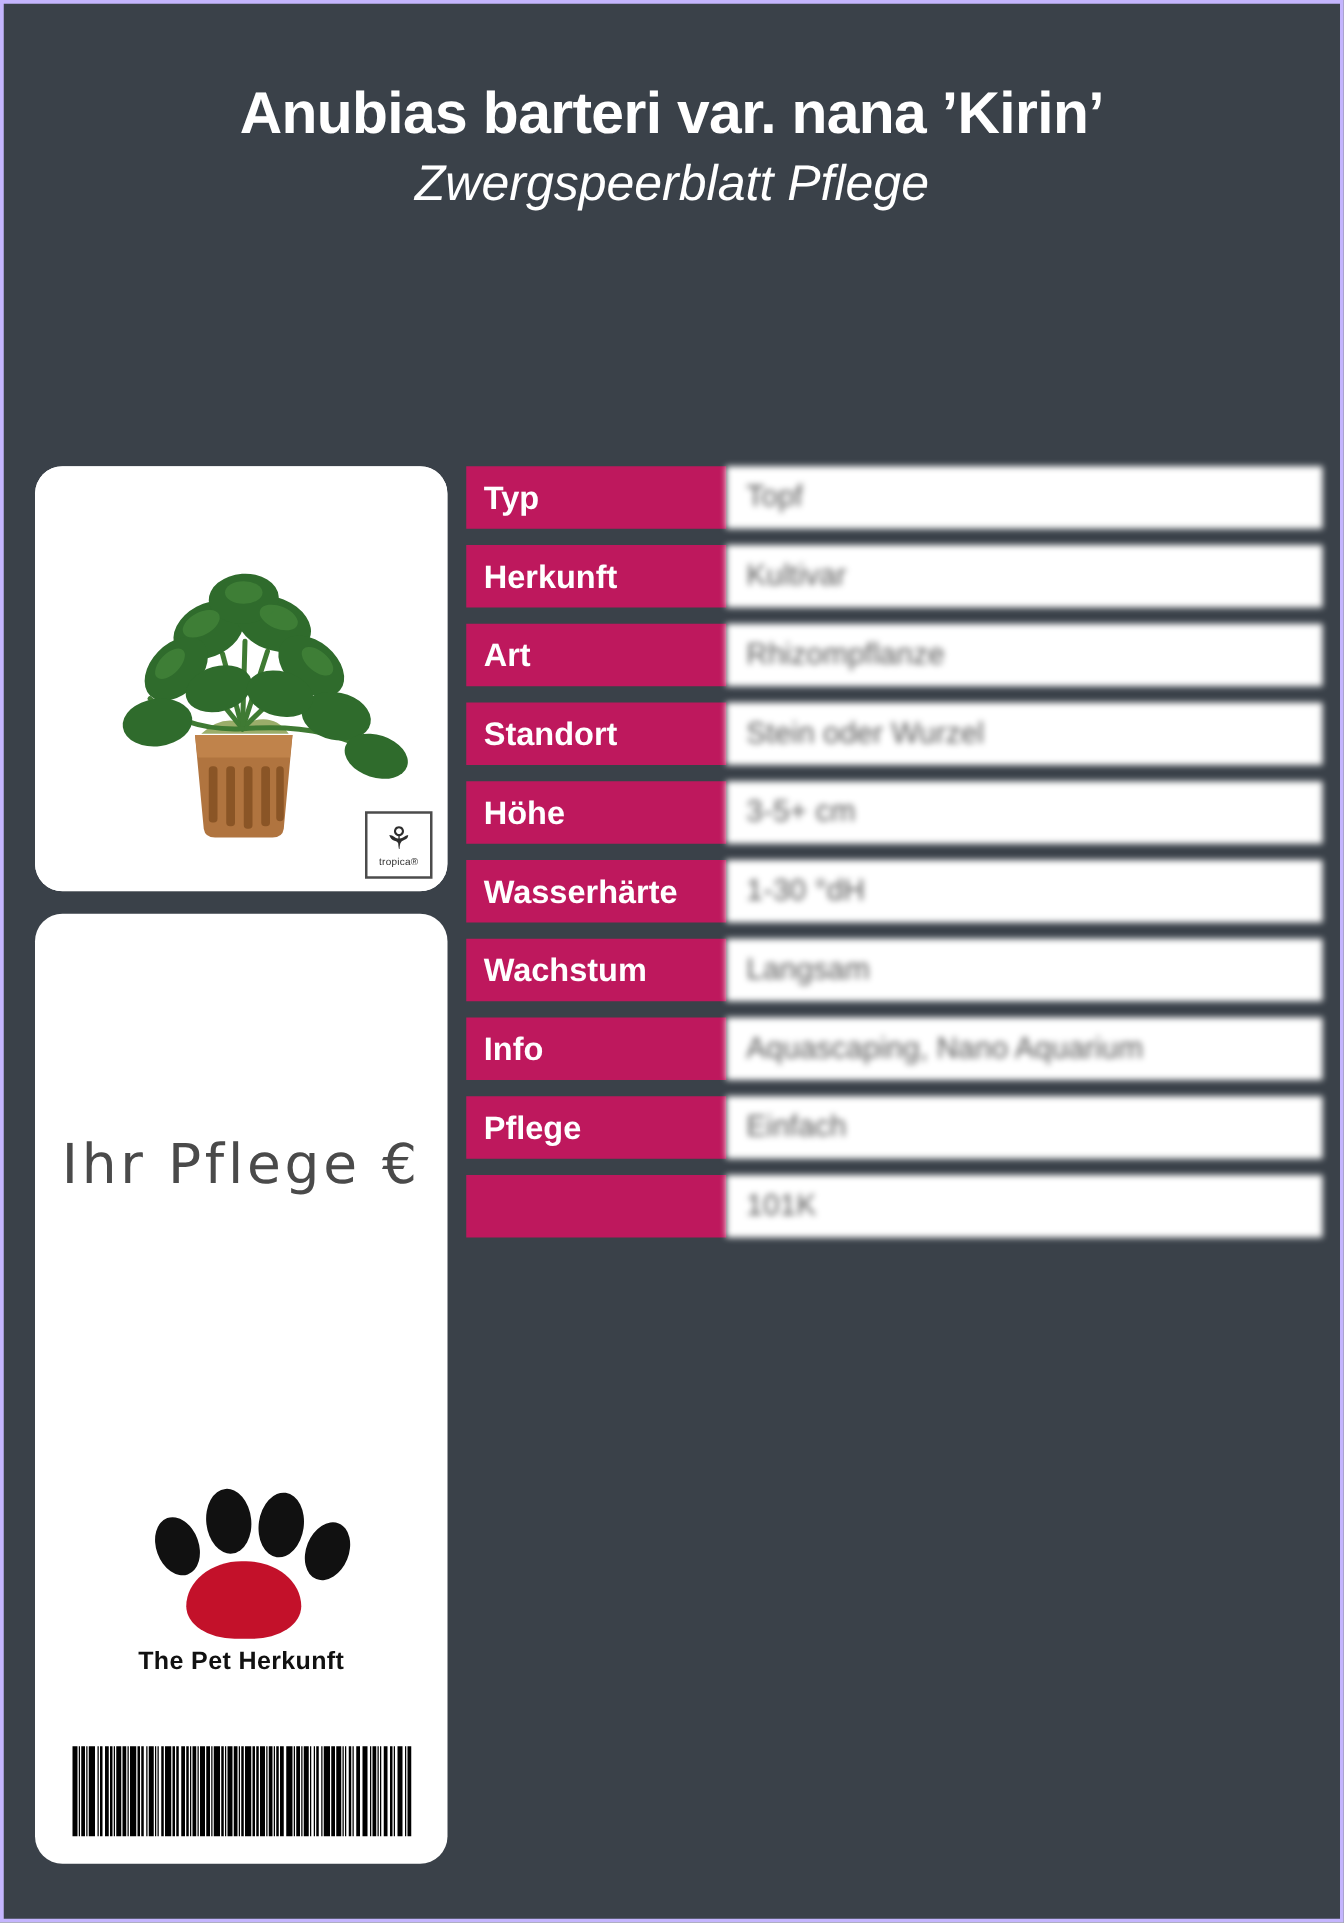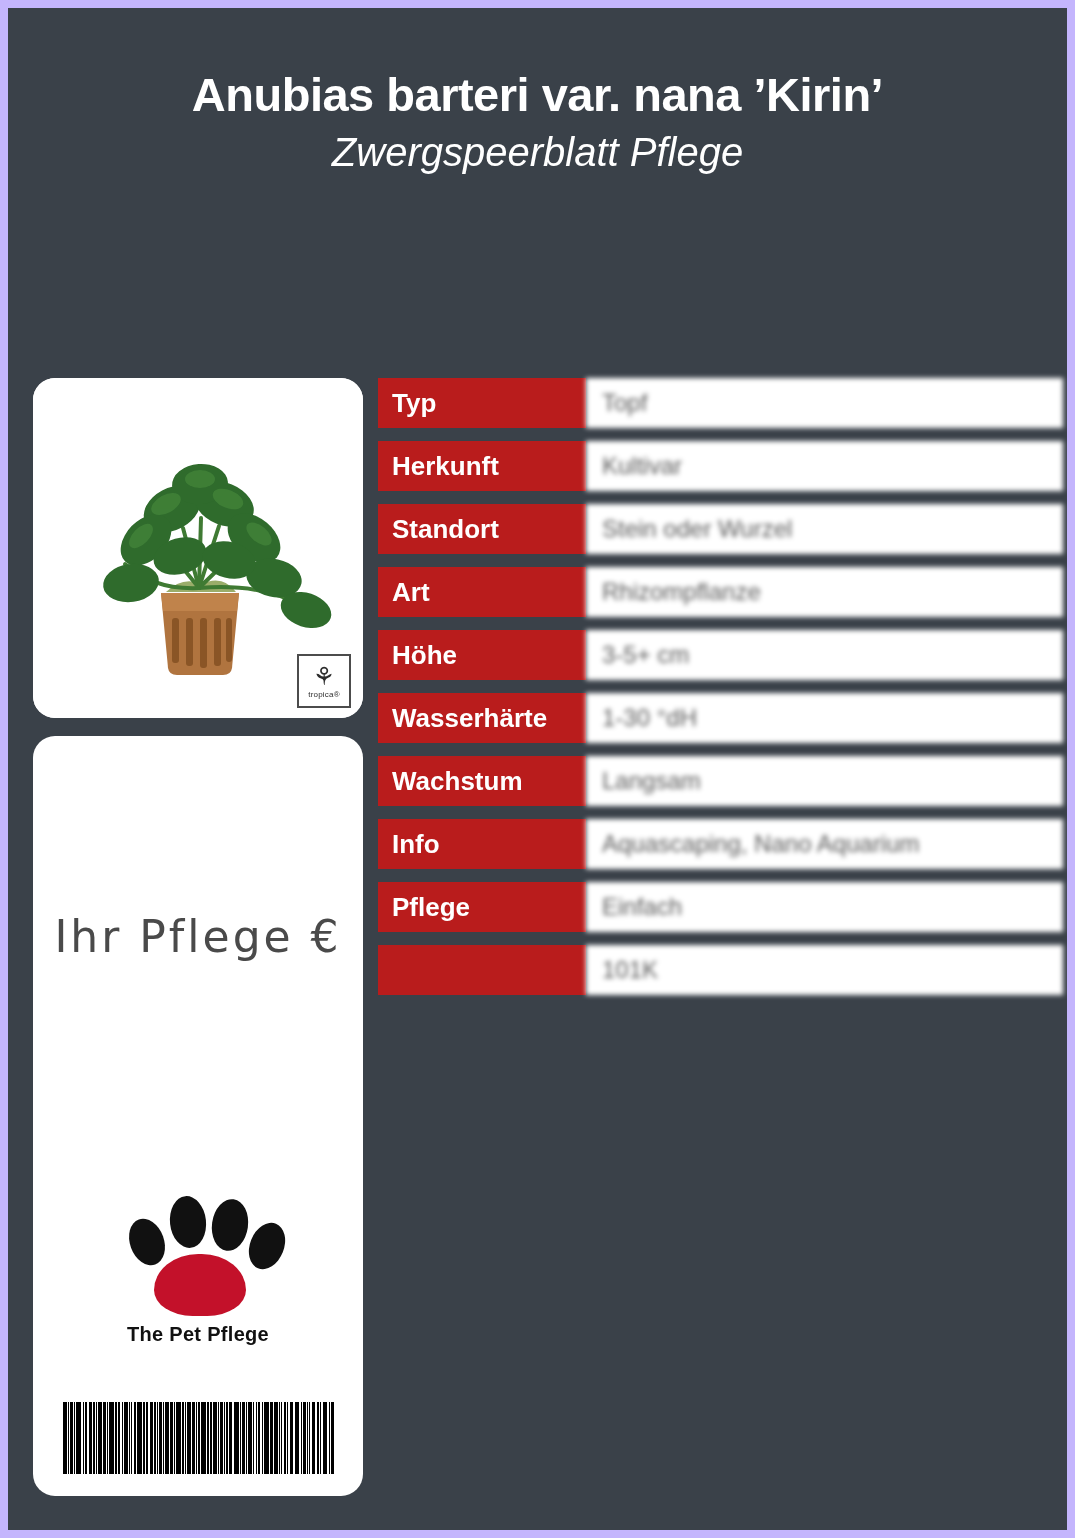--- a/index.html
+++ b/index.html
@@ -12,21 +12,21 @@
     height: 1538px;
     font-family: "Liberation Sans", sans-serif;
     overflow: hidden;
   }
   .page {
     position: relative;
     width: 1075px;
     height: 1538px;
     background: #3a4149;
     box-sizing: border-box;
-    border: 8px solid #c4b5fd;
+    border: 3px solid #c4b5fd;
     overflow: hidden;
   }
 
   
   .header {
     position: absolute;
     top: 60px;
     left: 0;
     width: 100%;
     text-align: center;
@@ -185,21 +185,21 @@
     top: 370px;
     width: 685px;
   }
   .spec-row {
     display: flex;
     height: 50px;
     margin-bottom: 13px;
   }
   .spec-label {
     width: 208px;
-    background: #b91c1c;
+    background: #be185d;
     color: #ffffff;
     font-size: 26px;
     font-weight: bold;
     display: flex;
     align-items: center;
     padding-left: 14px;
     box-sizing: border-box;
   }
   .spec-value {
     flex: 1;
@@ -280,21 +280,21 @@
     <div class="price-text">Ihr Pflege €</div>
 
     <div class="paw-wrap">
       <div class="paw">
         <div class="toe toe1"></div>
         <div class="toe toe2"></div>
         <div class="toe toe3"></div>
         <div class="toe toe4"></div>
         <div class="pad"></div>
       </div>
-      <div class="brand">The Pet Pflege</div>
+      <div class="brand">The Pet Herkunft</div>
     </div>
 
     <div class="barcode" id="barcode">
         <span style="width: 3.65919px; margin-right: 1.21973px;"></span>
         <span style="width: 1.21973px; margin-right: 1.21973px;"></span>
         <span style="width: 2.43946px; margin-right: 1.21973px;"></span>
         <span style="width: 1.21973px; margin-right: 1.21973px;"></span>
         <span style="width: 4.87892px; margin-right: 1.21973px;"></span>
         <span style="width: 1.21973px; margin-right: 1.21973px;"></span>
         <span style="width: 2.43946px; margin-right: 1.21973px;"></span>
@@ -373,28 +373,28 @@
   <div class="specs" id="specs">
       <div class="spec-row">
         <div class="spec-label">Typ</div>
         <div class="spec-value">Topf</div>
       </div>
       <div class="spec-row">
         <div class="spec-label">Herkunft</div>
         <div class="spec-value">Kultivar</div>
       </div>
       <div class="spec-row">
+        <div class="spec-label">Art</div>
+        <div class="spec-value">Rhizompflanze</div>
+      </div>
+      <div class="spec-row">
         <div class="spec-label">Standort</div>
         <div class="spec-value">Stein oder Wurzel</div>
       </div>
       <div class="spec-row">
-        <div class="spec-label">Art</div>
-        <div class="spec-value">Rhizompflanze</div>
-      </div>
-      <div class="spec-row">
         <div class="spec-label">Höhe</div>
         <div class="spec-value">3-5+ cm</div>
       </div>
       <div class="spec-row">
         <div class="spec-label">Wasserhärte</div>
         <div class="spec-value">1-30 °dH</div>
       </div>
       <div class="spec-row">
         <div class="spec-label">Wachstum</div>
         <div class="spec-value">Langsam</div>

